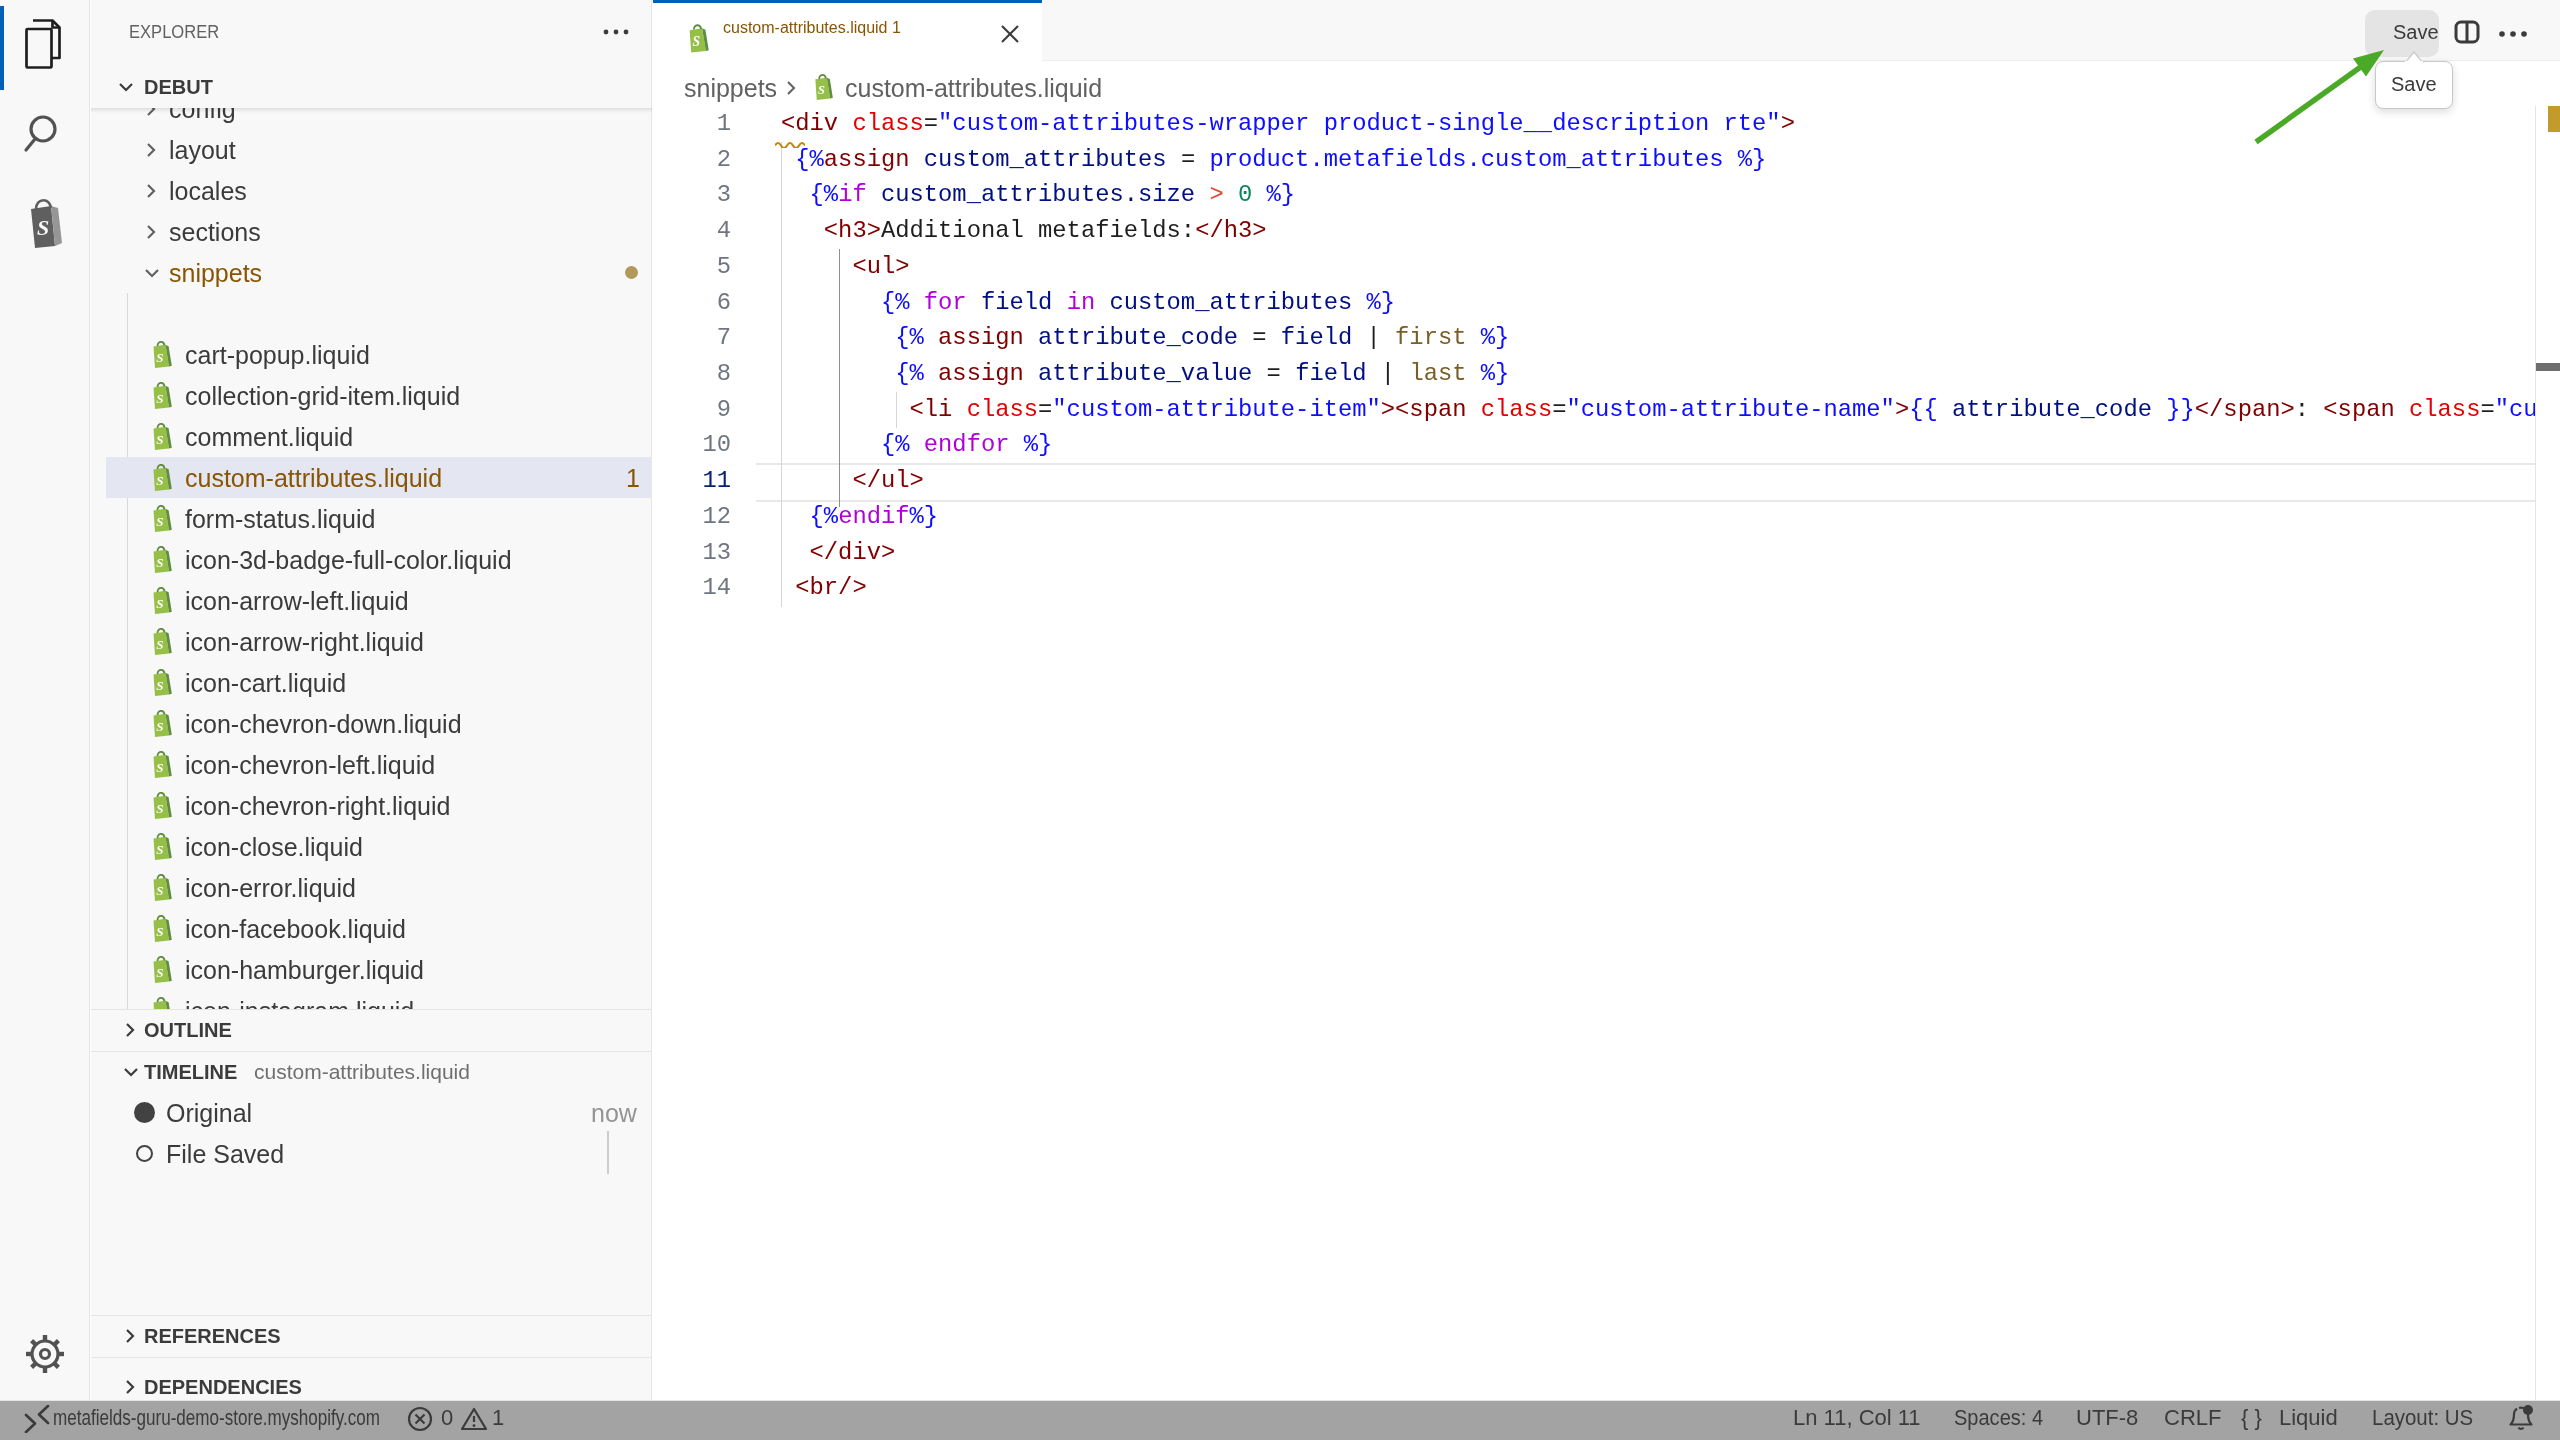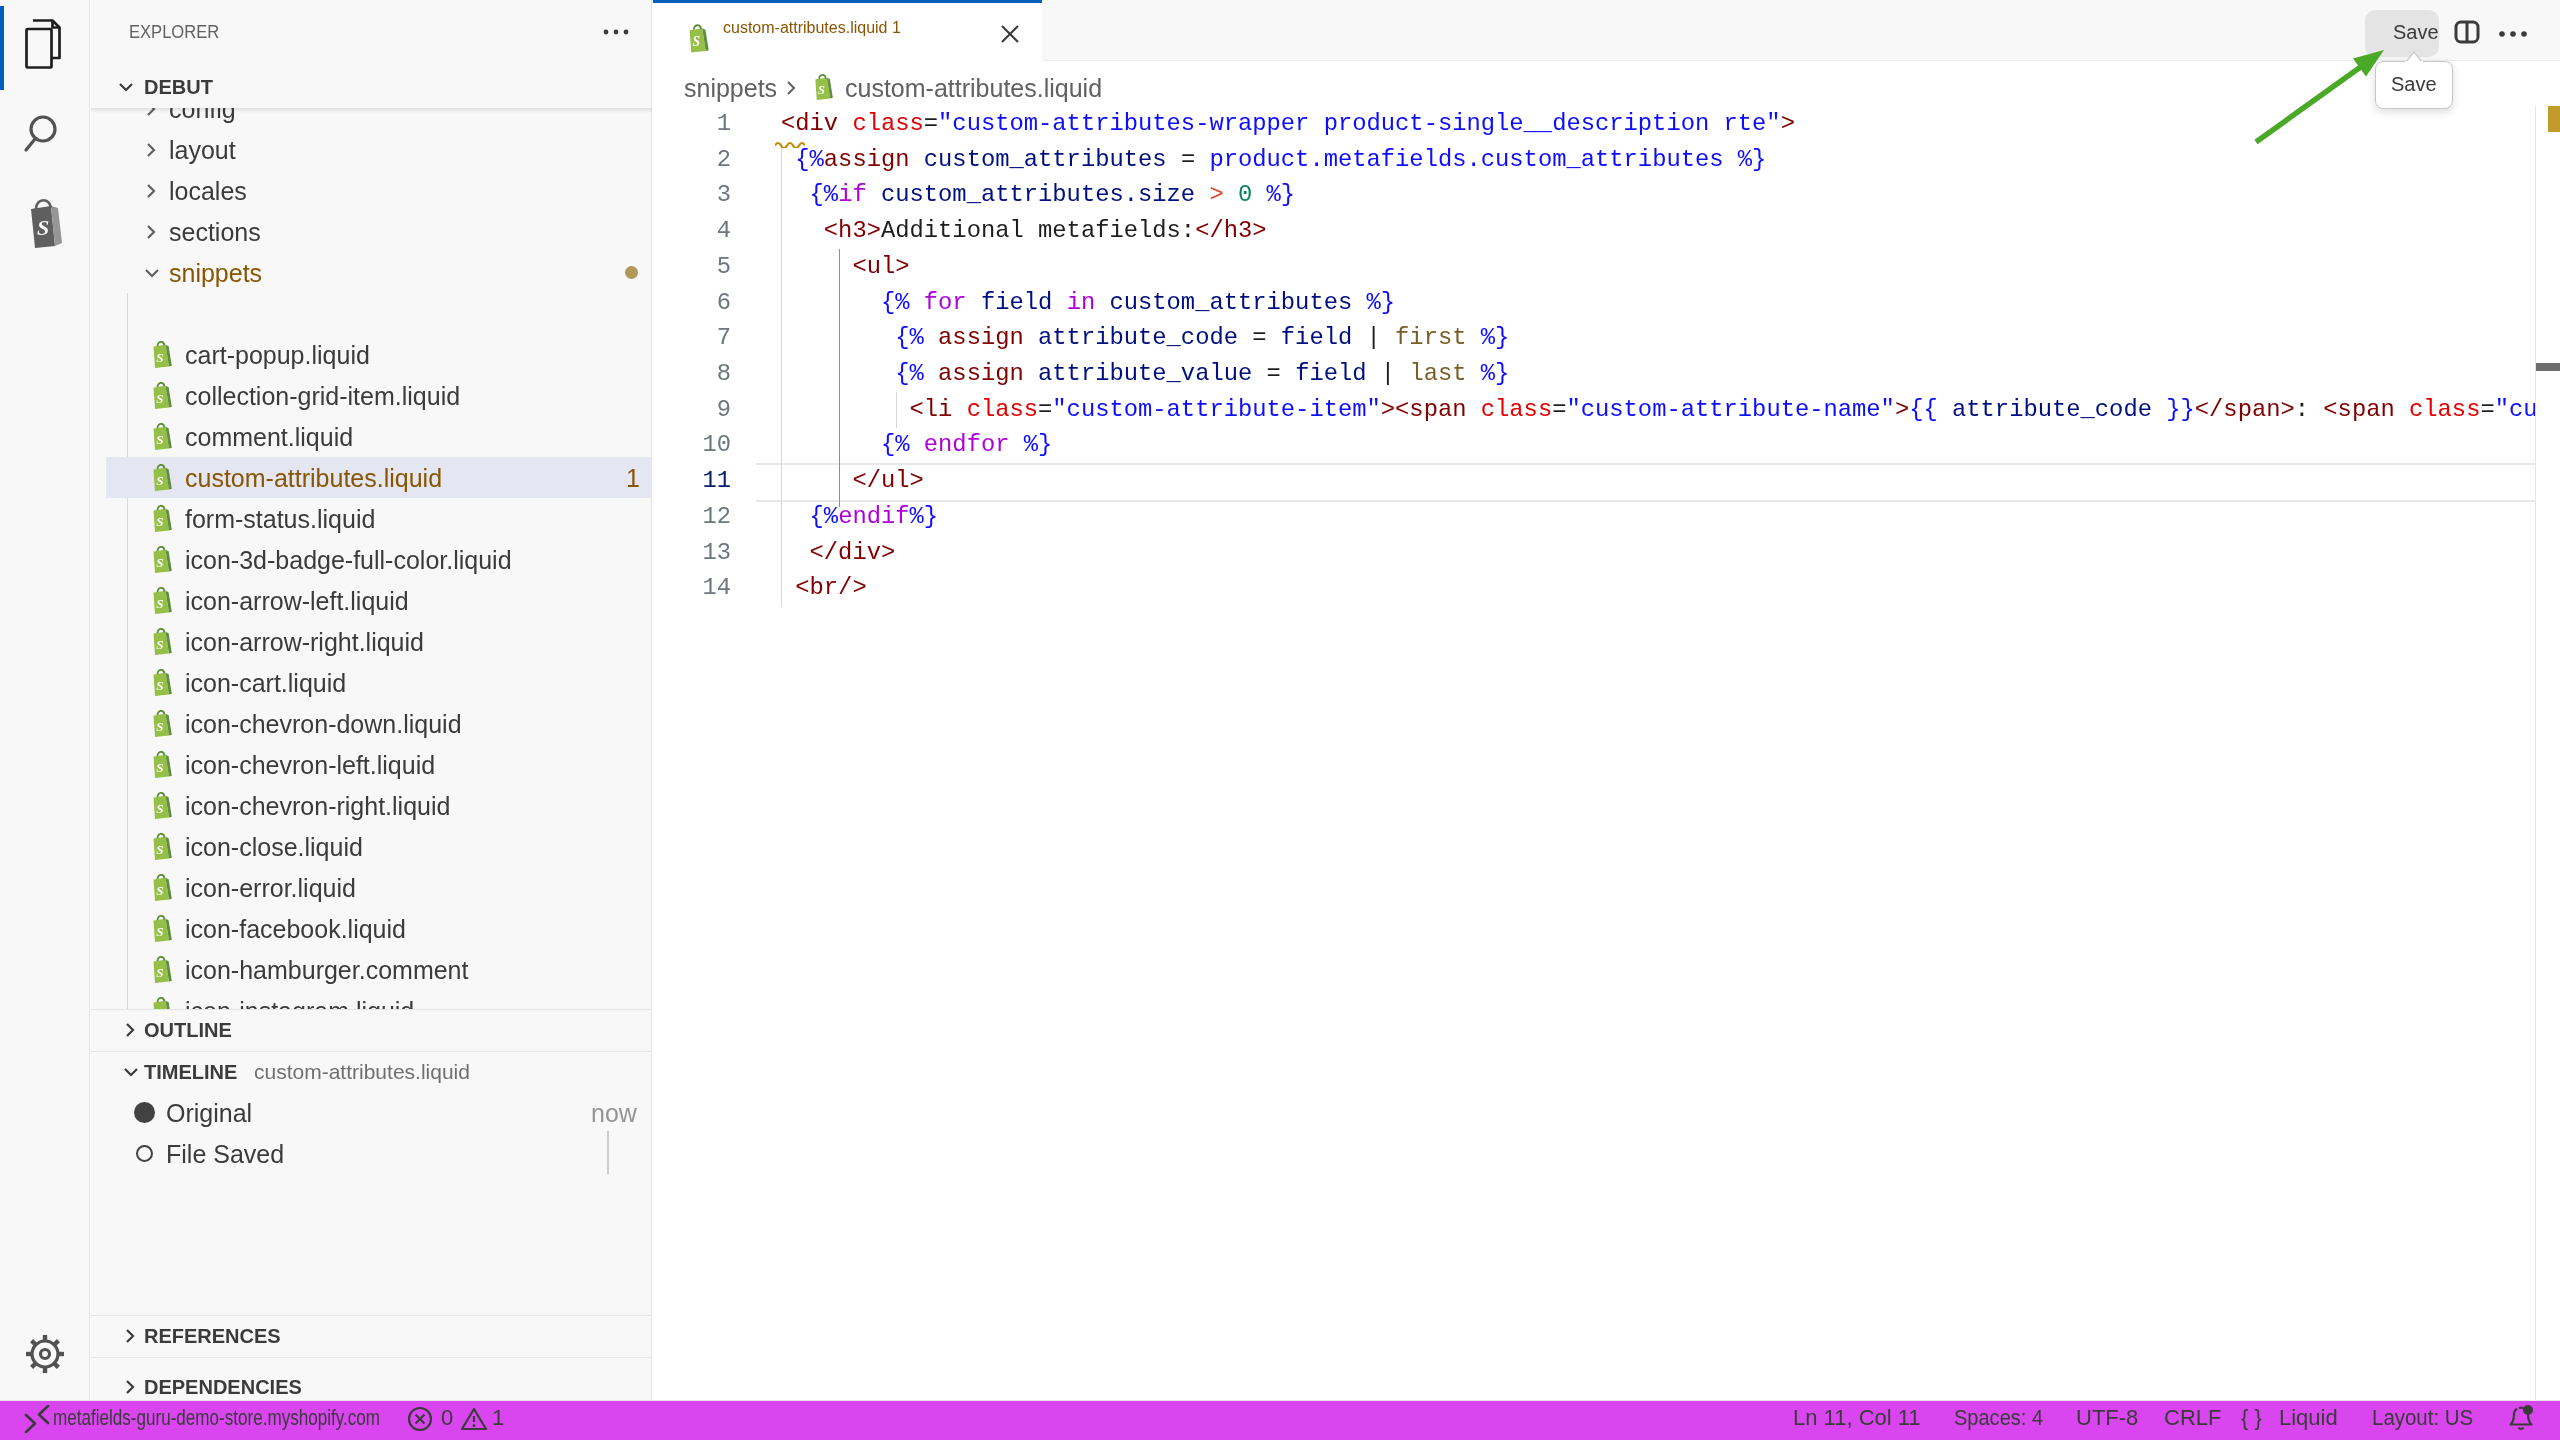--- a/index.html
+++ b/index.html
@@ -10,21 +10,21 @@
 .mr{color:#800000}.rd{color:#e40000}.bl{color:#0d0dff}.nv{color:#001080}
 .pp{color:#af00db}.or{color:#e8432d}.ol{color:#795e26}.gr{color:#098658}.bk{color:#1e1e1e}
 
 #activitybar { position:absolute; left:0; top:0; width:90px; height:1400px;
   background:#f8f8f8; border-right:1px solid #e5e5e5; }
 #sidebar { position:absolute; left:91px; top:0; width:561px; height:1400px;
   background:#f8f8f8; border-right:1px solid #e5e5e5; }
 #editor { position:absolute; left:653px; top:0; width:1907px; height:1400px;
   background:#ffffff; }
 #statusbar { position:absolute; left:0; top:1400px; width:2560px; height:40px;
-  background:#d946ef; border-top:1px solid #e5e5e5; color:#3b3b3b; font-size:22px; }
+  background:#a3a3a3; border-top:1px solid #e5e5e5; color:#3b3b3b; font-size:22px; }
 
 .codeline { position:absolute; left:128px; white-space:pre;
   font-family:"Liberation Mono", monospace; font-size:23.8px; line-height:35.71px;
   height:35.71px; }
 .lnum { position:absolute; left:7px; width:71px; text-align:right;
   font-family:"Liberation Mono", monospace; font-size:23.8px; line-height:35.71px;
   color:#6e7681; }
 .guide { position:absolute; width:1px; background:#d6d6d6; }
 
 .row { position:absolute; left:15px; width:560px; height:41px; font-size:25px;
@@ -213,21 +213,21 @@
     <div class="row filerow" style="top:800px">
         <svg class="shopi" viewBox="0 0 23 28" style="left:44px">
           <use href="#bag"></use>
         </svg>
         <div class="rlabel" style="left:79px">icon-facebook.liquid</div>
       </div>
     <div class="row filerow" style="top:841px">
         <svg class="shopi" viewBox="0 0 23 28" style="left:44px">
           <use href="#bag"></use>
         </svg>
-        <div class="rlabel" style="left:79px">icon-hamburger.comment</div>
+        <div class="rlabel" style="left:79px">icon-hamburger.liquid</div>
       </div>
     <div class="row filerow" style="top:882px">
         <svg class="shopi" viewBox="0 0 23 28" style="left:44px">
           <use href="#bag"></use>
         </svg>
         <div class="rlabel" style="left:79px">icon-instagram.liquid</div>
       </div>
   </div>
 
   <div class="abs" style="left:0;top:1009px;width:561px;height:1px;background:#e5e5e5"></div>

